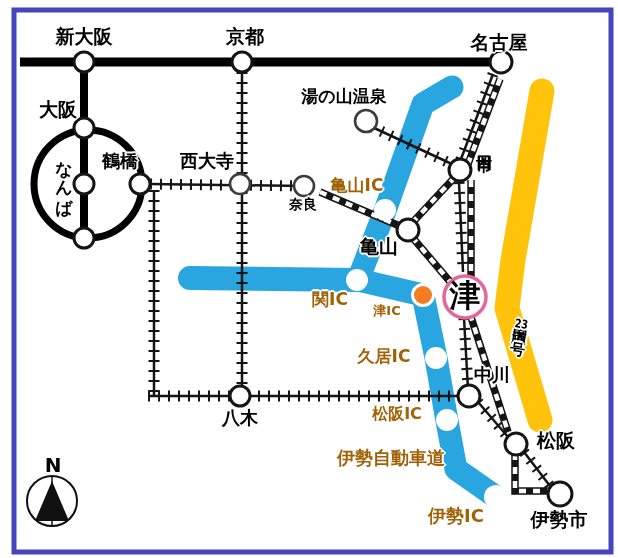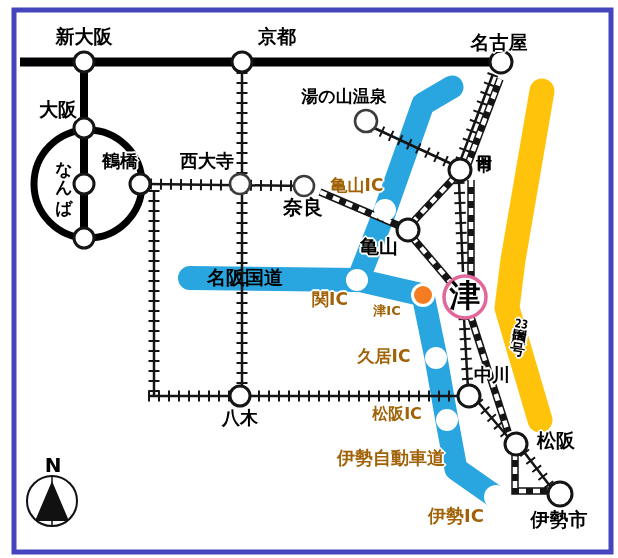--- a/index.html
+++ b/index.html
@@ -142,36 +142,35 @@
     <g>
       <circle cx="52" cy="501" r="25" fill="none" stroke="#111" stroke-width="2"></circle>
       <line x1="52" y1="477" x2="52" y2="526" stroke="#111" stroke-width="1.5"></line>
       <polygon points="52,481 35,521 69,521" fill="#111"></polygon>
     </g>
 
     <rect x="14" y="10" width="597" height="542" fill="none" stroke="#4545BE" stroke-width="5"></rect>
   </svg>
 
   <div class="lbl halo" style="left:84px;top:27px;font-size:19px;">新大阪</div>
-  <div class="lbl halo" style="left:245px;top:27px;font-size:19px;margin-left:32px;">京都</div>
+  <div class="lbl halo" style="left:245px;top:27px;font-size:19px;">京都</div>
   <div class="lbl halo" style="left:499px;top:33px;font-size:19px;">名古屋</div>
   <div class="lbl halo" style="left:58px;top:100px;font-size:19px;">大阪</div>
   <div class="lbl halo vert" style="left:64px;top:148px;font-size:17px;">なんば</div>
   <div class="lbl halo" style="left:120px;top:152px;font-size:18px;">鶴橋</div>
   <div class="lbl halo" style="left:207px;top:152px;font-size:18px;">西大寺</div>
-  <div class="lbl halo" style="left:303px;top:197px;font-size:20px;">奈良</div>
+  <div class="lbl halo" style="left:303px;top:197px;font-size:14px;">奈良</div>
   <div class="lbl halo" style="left:344px;top:88px;font-size:17px;">湯の山温泉</div>
   <div class="lbl halo vert" style="left:484px;top:143px;font-size:16px;">四日市</div>
   <div class="lbl halo" style="left:379px;top:237px;font-size:19px;">亀山</div>
   <div class="lbl halo" style="left:240px;top:409px;font-size:18px;">八木</div>
   <div class="lbl halo" style="left:492px;top:366px;font-size:18px;">中川</div>
   <div class="lbl halo" style="left:556px;top:431px;font-size:19px;">松阪</div>
   <div class="lbl halo" style="left:559px;top:510px;font-size:19px;">伊勢市</div>
 
-  <div class="lbl" style="left:245px;top:268px;font-size:19px;">名阪国道</div>
   <div class="lbl halo blue" style="left:391px;top:449px;font-size:18px;">伊勢自動車道</div>
   <div class="lbl halo vert" style="left:521px;top:318px;font-size:15px;transform:translateX(-50%) rotate(9deg);">
     <span>国道</span><span class="tate-num">23</span><span>号</span>
   </div>
 
   <div class="lbl halo blue" style="left:357px;top:177px;font-size:17px;">亀山IC</div>
   <div class="lbl halo blue" style="left:330px;top:291px;font-size:17px;">関IC</div>
   <div class="lbl halo blue" style="left:387px;top:304px;font-size:13px;">津IC</div>
   <div class="lbl halo blue" style="left:384px;top:348px;font-size:17px;">久居IC</div>
   <div class="lbl halo blue" style="left:397px;top:406px;font-size:16px;">松阪IC</div>

